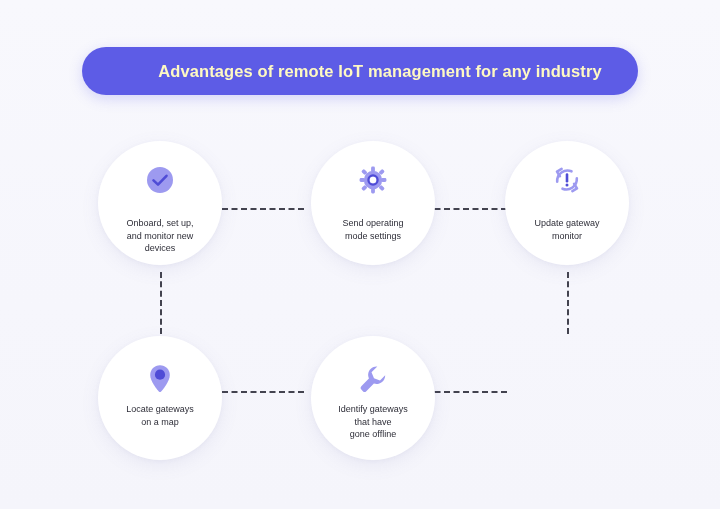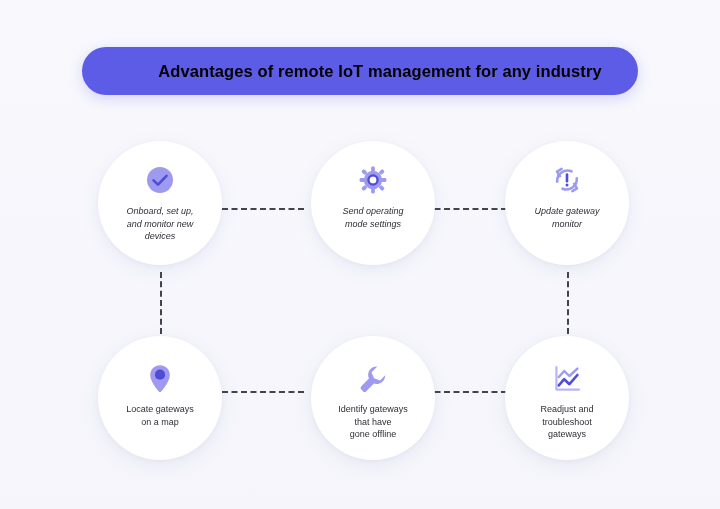--- a/index.html
+++ b/index.html
@@ -31,21 +31,21 @@
     width: 556px;
     height: 48px;
     background: #5d5ce6;
     border-radius: 24px;
     display: flex;
     align-items: center;
     justify-content: center;
     box-shadow: 0 4px 14px rgba(93, 92, 230, 0.22);
   }
   .title-text {
-    color: #000000;
+    color: #fef9c3;
     font-size: 16.5px;
     font-weight: bold;
     letter-spacing: 0.1px;
     text-align: center;
     white-space: nowrap;
     margin-left: 40px;
   }
 
   
   .node {
@@ -73,21 +73,21 @@
     color: #2e2e38;
     font-size: 9px;
     line-height: 12.5px;
     text-align: center;
     width: 108px;
     white-space: pre-line;
   }
 
   
   .node.r1 { top: 141px; padding-top: 18px; }
-  .node.r1 .node-label { margin-top: 4px; font-style: italic; }
+  .node.r1 .node-label { margin-top: 16px; }
   
   .node.r2 { top: 336px; padding-top: 22px; }
   .node.r2 .node-label { margin-top: 3px; }
 
   .node.c1 { left: 98px; }
   .node.c2 { left: 311px; }
   .node.c3 { left: 505px; }
 
   
   .conn {
@@ -195,26 +195,14 @@
         <path d="M19.3 2.4 A8.6 8.6 0 0 0 10.9 14.6 L3.3 22.2
                  a2.4 2.4 0 0 0 0 3.4 l1.6 1.6 a2.4 2.4 0 0 0 3.4 0 l7.6 -7.6
                  A8.6 8.6 0 0 0 27.2 11.3 L22.0 16.4 L16.0 14.2 L13.5 8.3 Z" fill="#9d9af0"></path>
       </svg>
     </div>
     <div class="node-label">Identify gateways
 that have
 gone offline</div>
   </div>
 
-  <div class="node r2 c3">
-    <div class="icon-slot">
-      <svg width="30" height="30" viewBox="0 0 30 30">
-        <path d="M4.4 3.2 L4.4 25.6 L27.0 25.6" fill="none" stroke="#b9b6f5" stroke-width="2.2" stroke-linecap="round" stroke-linejoin="round"></path>
-        <path d="M6.8 13.0 L12.2 7.0 L17.4 12.0 L25.4 4.6" fill="none" stroke="#9d9af0" stroke-width="2.4" stroke-linecap="round" stroke-linejoin="round"></path>
-        <path d="M6.8 21.4 L12.2 15.2 L17.4 20.2 L25.4 11.0" fill="none" stroke="#4f4cd6" stroke-width="2.6" stroke-linecap="round" stroke-linejoin="round"></path>
-      </svg>
-    </div>
-    <div class="node-label">Readjust and
-troubleshoot
-gateways</div>
-  </div>
 
 </div>
 
 </body></html>

